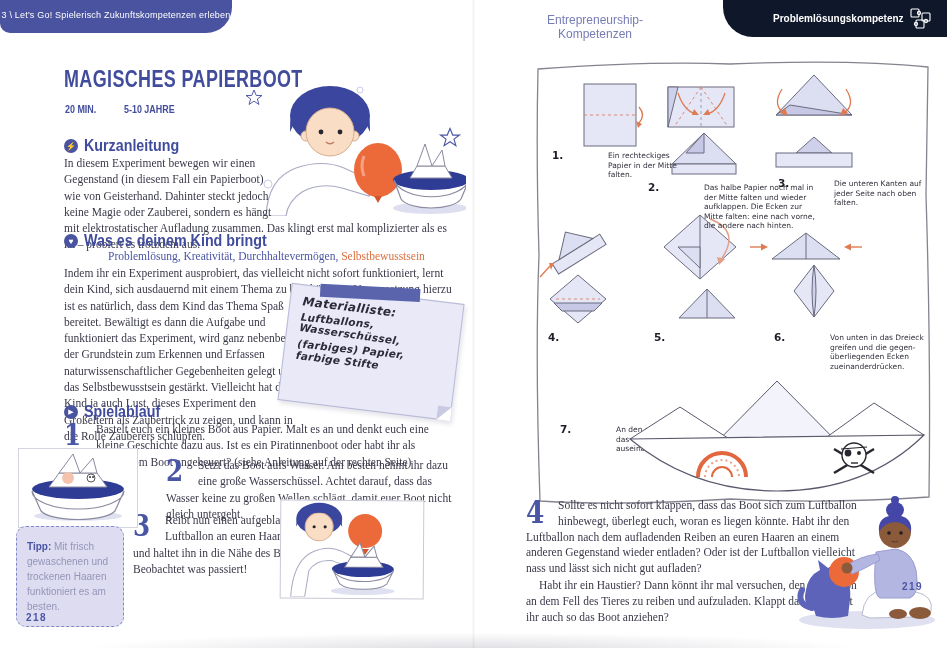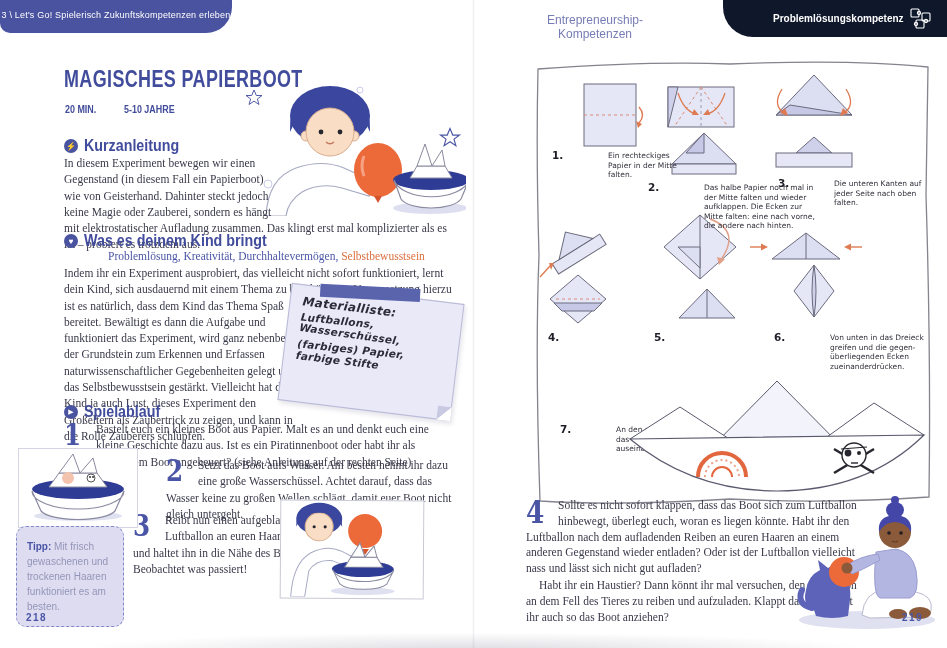--- a/index.html
+++ b/index.html
@@ -318,16 +318,16 @@
   <path d="M100,61 Q103,63 106,61" stroke="#5e3a24" fill="none" stroke-width="1.2"></path>
   <path d="M70,135 Q72,112 92,110 L124,112 Q142,116 139,131 Q136,139 126,137 L78,138 Z" fill="#fff" stroke="#b9bacd"></path>
   <ellipse cx="128" cy="133" rx="11" ry="6" fill="#8a5a3b"></ellipse>
   <ellipse cx="106" cy="134" rx="9" ry="5" fill="#8a5a3b"></ellipse>
   <path d="M84,72 Q80,115 88,118 L118,118 Q128,114 124,90 Q120,72 104,69 Z" fill="#b4b6e2" stroke="#9a9cd0"></path>
   <path d="M88,80 Q70,90 60,94 L54,86 Q68,76 86,74 Z" fill="#b4b6e2" stroke="#9a9cd0"></path>
   <circle cx="55" cy="88" r="5.5" fill="#8a5a3b"></circle>
 </svg>
 </div>
 
-<div class="abs pagenum" style="left:902px;top:612px;">219</div>
+<div class="abs pagenum" style="left:902px;top:581px;">219</div>
 
 <div class="abs fold"></div>
 <div class="abs bottom-shadow"></div>
 
 </body></html>

